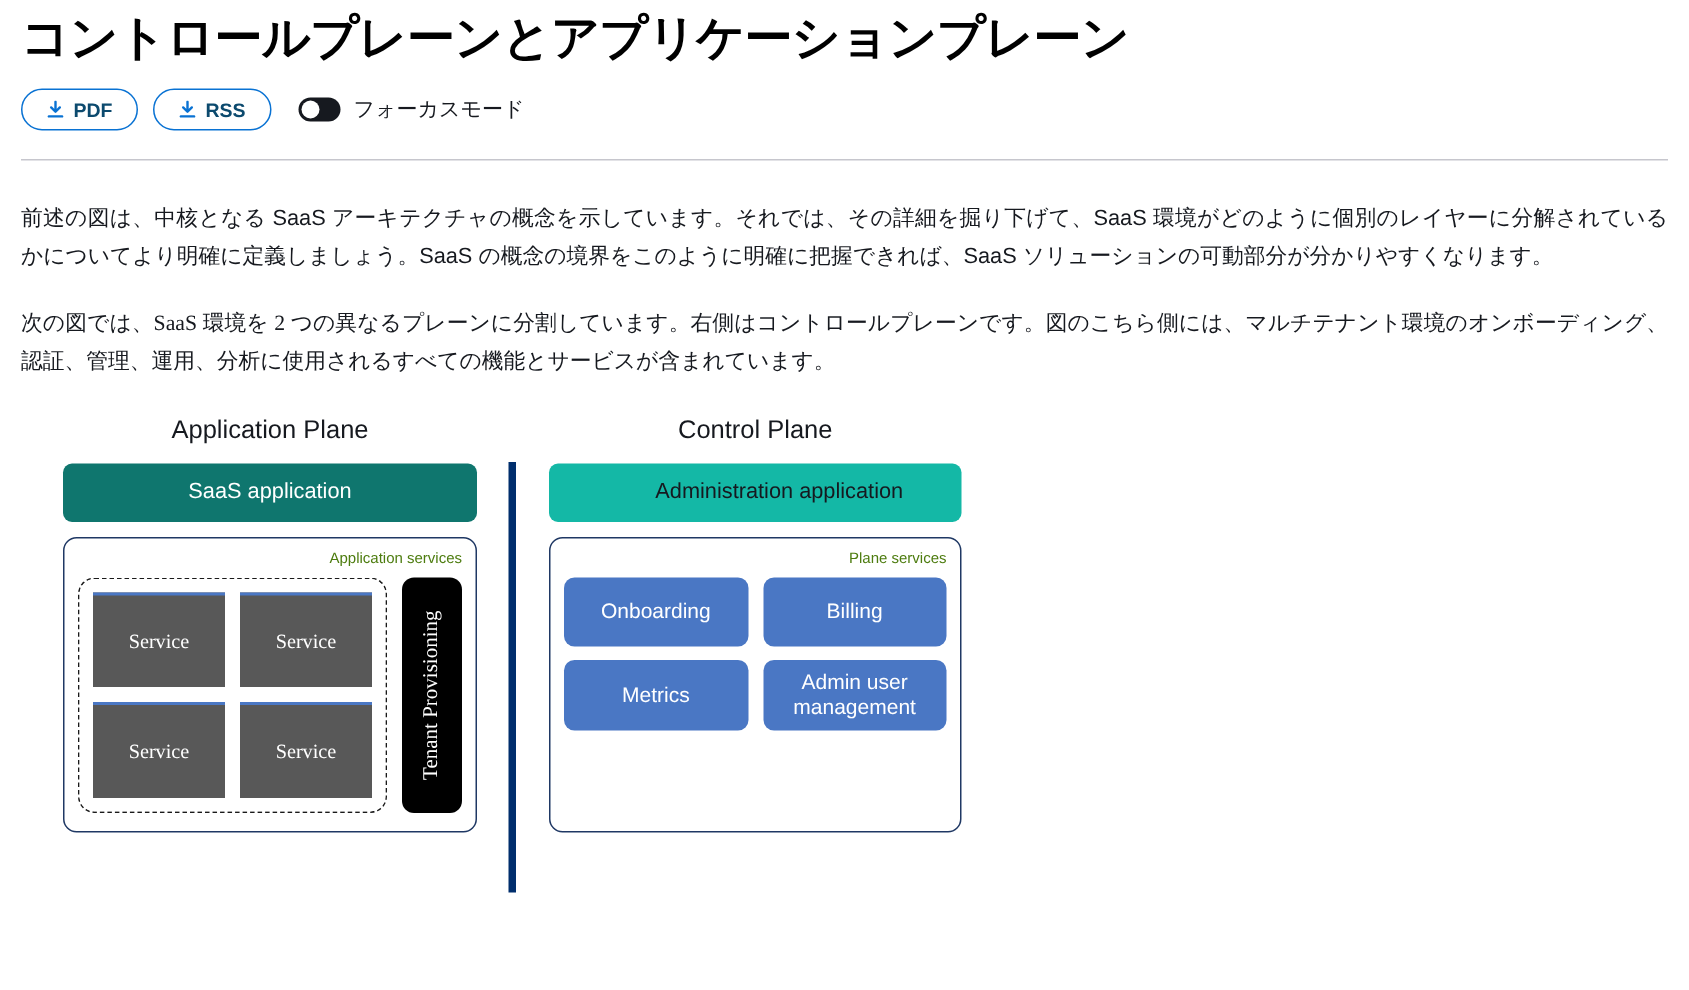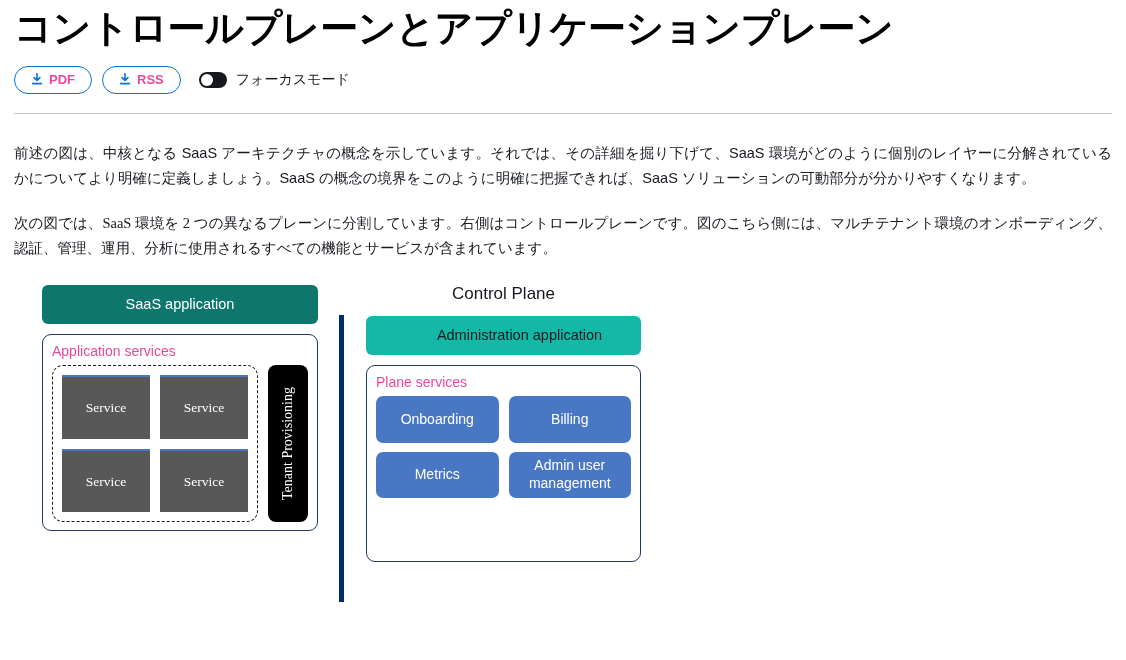--- a/index.html
+++ b/index.html
@@ -7,21 +7,21 @@
     margin: 0; padding: 0;
     width: 1126px; height: 660px;
     background: #ffffff;
     font-family: "Liberation Sans", sans-serif;
     color: #16191f;
     overflow: hidden;
   }
 
   
   .page-title {
-    font-size: 38px;
+    font-size: 32px;
     font-weight: 700;
     letter-spacing: -0.5px;
     line-height: 1.1;
     margin: 8px 0 0 14px;
     color: #000000;
     white-space: nowrap;
   }
 
   .action-bar {
     display: flex;
@@ -32,21 +32,21 @@
   .pill-btn {
     display: inline-flex;
     align-items: center;
     justify-content: center;
     gap: 6px;
     height: 28px;
     padding: 0 16px;
     border: 1.5px solid #0972d3;
     border-radius: 20px;
     background: #ffffff;
-    color: #ec4899;
+    color: #0c4a6e;
     font-size: 13px;
     font-weight: 700;
     cursor: pointer;
     font-family: "Liberation Sans", sans-serif;
     white-space: nowrap;
   }
   .dl-icon { display: inline-block; width: 12px; height: 13px; }
 
   .toggle-wrap {
     display: inline-flex;
@@ -129,23 +129,23 @@
   .services-box {
     border: 1.3px solid #1f3864;
     border-radius: 9px;
     padding: 8px 9px 10px 9px;
     background: #ffffff;
   }
   .services-box.app  { height: 197px; }
   .services-box.ctrl { height: 197px; }
 
   .box-caption {
-    text-align: left;
-    font-size: 14px;
-    color: #ec4899;
+    text-align: right;
+    font-size: 10px;
+    color: #4d7c0f;
     margin-bottom: 6px;
     line-height: 1.2;
   }
 
   
   .app-inner {
     display: flex;
     gap: 10px;
     height: 157px;
     font-family: Liberation Serif, serif;
@@ -248,20 +248,21 @@
 <div class="prose">
   <p>前述の図は、中核となる SaaS アーキテクチャの概念を示しています。それでは、その詳細を掘り下げて、SaaS 環境がどのように個別のレイヤーに分解されているかについてより明確に定義しましょう。SaaS の概念の境界をこのように明確に把握できれば、SaaS ソリューションの可動部分が分かりやすくなります。</p>
   <p>次の図では、SaaS 環境を 2 つの異なるプレーンに分割しています。右側はコントロールプレーンです。図のこちら側には、マルチテナント環境のオンボーディング、認証、管理、運用、分析に使用されるすべての機能とサービスが含まれています。</p>
 </div>
 
 <div class="diagram">
 
   <div class="divider-vert"></div>
 
   <div class="plane app">
+    <div class="plane-title">Application Plane</div>
 
     <div class="banner green">SaaS application</div>
 
     <div class="services-box app">
       <div class="box-caption">Application services</div>
 
       <div class="app-inner">
         <div class="dashed-group">
           <div class="svc">Service</div>
           <div class="svc">Service</div>

